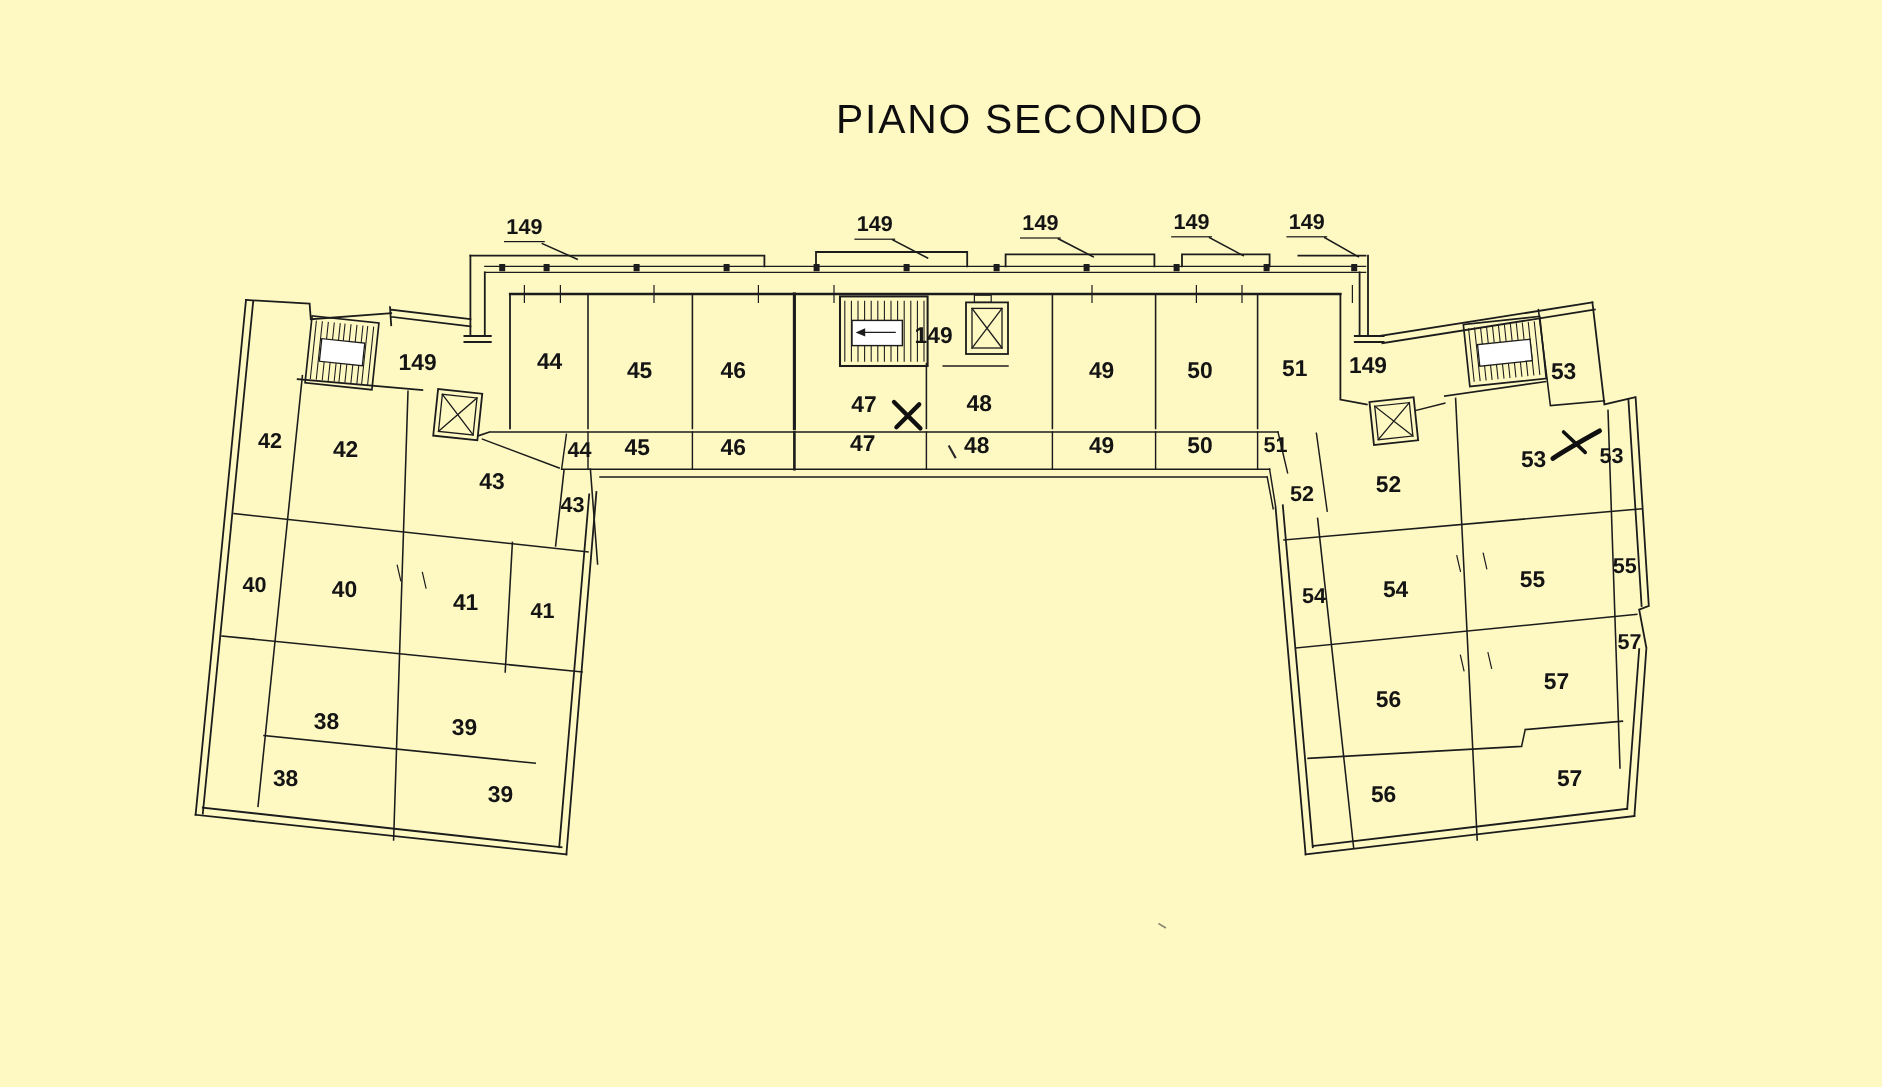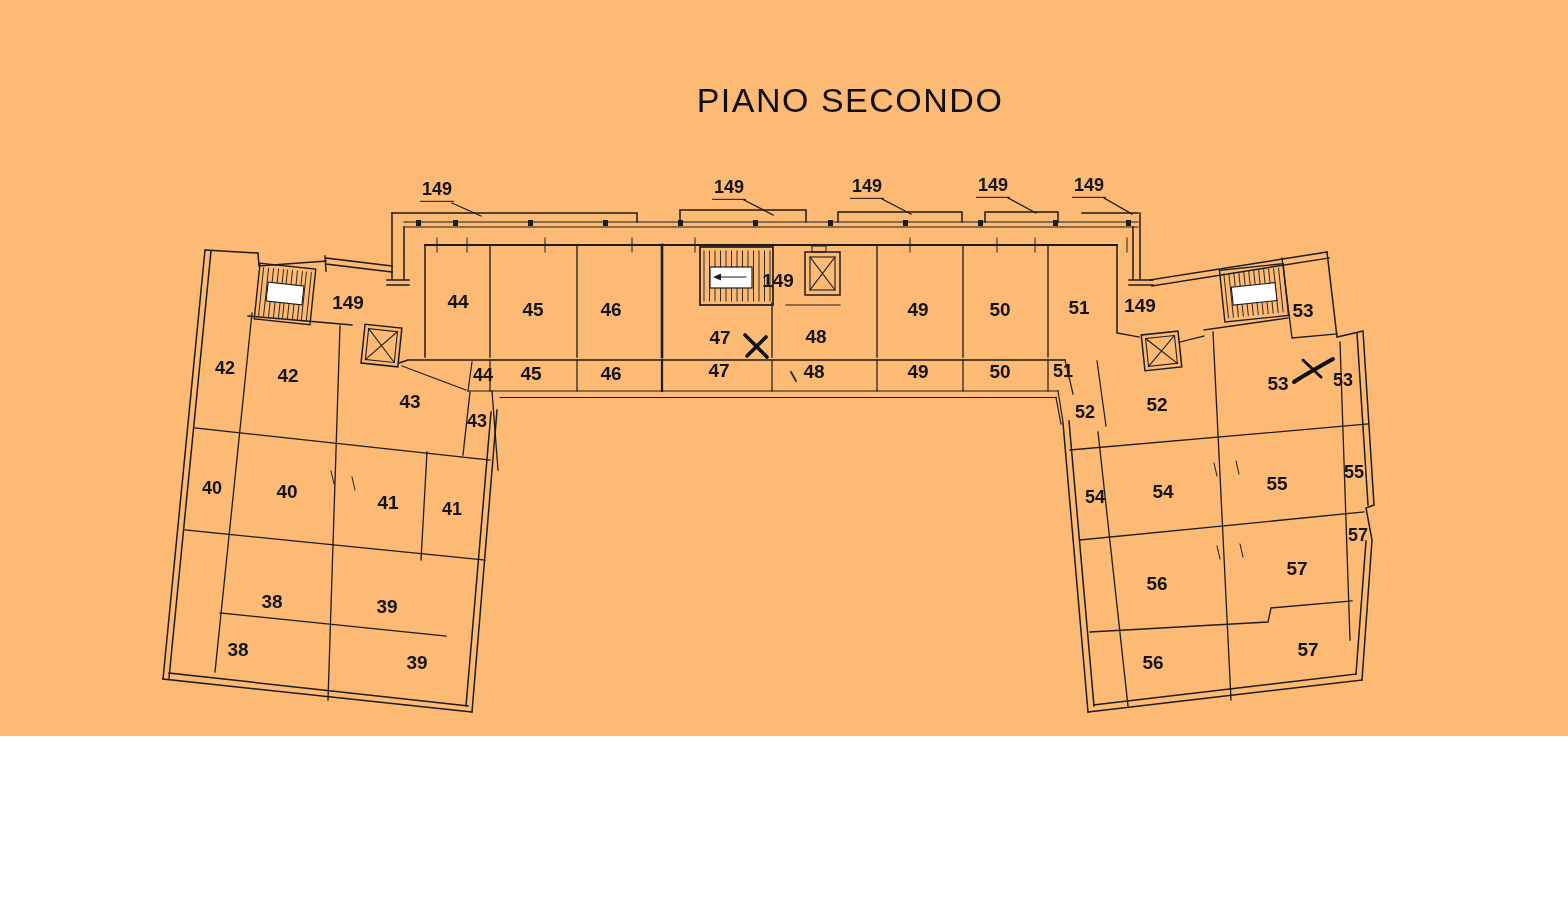--- a/index.html
+++ b/index.html
@@ -1,17 +1,17 @@
 <!DOCTYPE html>
 <html><head>
 <meta charset="utf-8">
 <style>
   html,body{margin:0;padding:0;background:#fff;}
   .stage{
-    position:relative;width:1568px;height:736px;background:#fdba74;overflow:hidden;
+    position:relative;width:1568px;height:906px;background:#fef9c3;overflow:hidden;
     font-family:"Liberation Sans",sans-serif;color:#111;
   }
   .title{
     position:absolute;left:850px;top:100px;transform:translate(-50%,-50%);
     font-size:34px;font-weight:400;letter-spacing:1.5px;color:#0e0e0e;white-space:nowrap;
   }
   svg.plan{position:absolute;left:0;top:0;}
   .labels{position:absolute;left:0;top:0;width:100%;height:100%;pointer-events:none;}
   .lbl{
     position:absolute;transform:translate(-50%,-52%);

